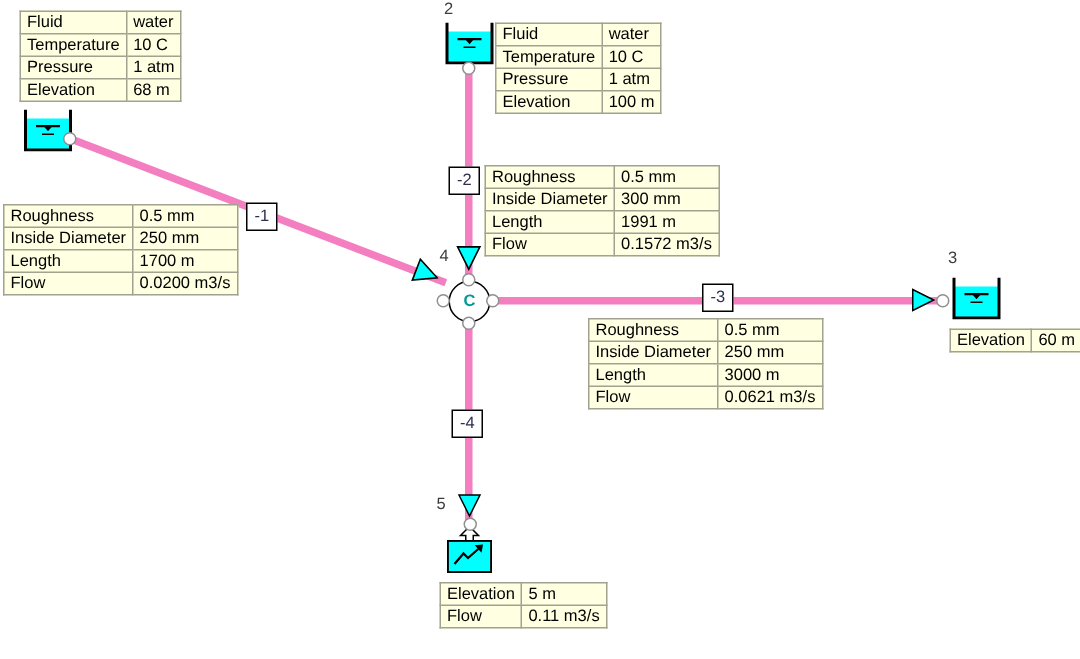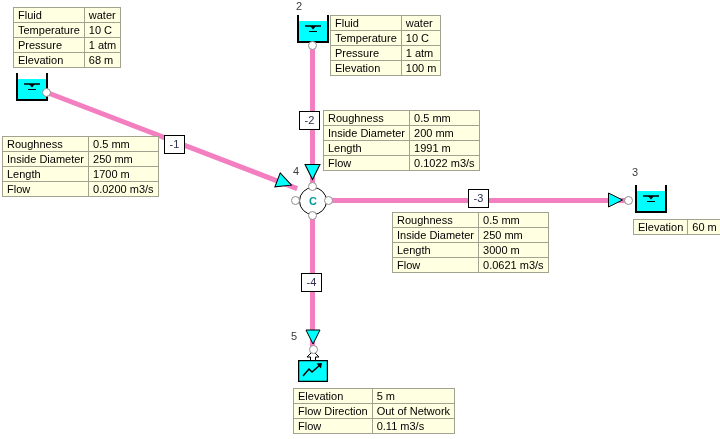--- a/index.html
+++ b/index.html
@@ -196,29 +196,29 @@
     </table>
 
   <table class="ptable" style="left:323px; top:110px;">
     <tbody>
         <tr>
           <td>Roughness</td>
           <td>0.5 mm</td>
         </tr>
     <tr>
           <td>Inside Diameter</td>
-          <td>200 mm</td>
+          <td>300 mm</td>
         </tr>
     <tr>
           <td>Length</td>
           <td>1991 m</td>
         </tr>
     <tr>
           <td>Flow</td>
-          <td>0.1022 m3/s</td>
+          <td>0.1572 m3/s</td>
         </tr>
   </tbody>
     </table>
 
   <table class="ptable" style="left:392px; top:212px;">
     <tbody>
         <tr>
           <td>Roughness</td>
           <td>0.5 mm</td>
         </tr>
@@ -246,23 +246,19 @@
   </tbody>
     </table>
 
   <table class="ptable" style="left:293px; top:388px;">
     <tbody>
         <tr>
           <td>Elevation</td>
           <td>5 m</td>
         </tr>
     <tr>
-          <td>Flow Direction</td>
-          <td>Out of Network</td>
-        </tr>
-    <tr>
           <td>Flow</td>
           <td>0.11 m3/s</td>
         </tr>
   </tbody>
     </table>
 
 </div>
 
 </body></html>

